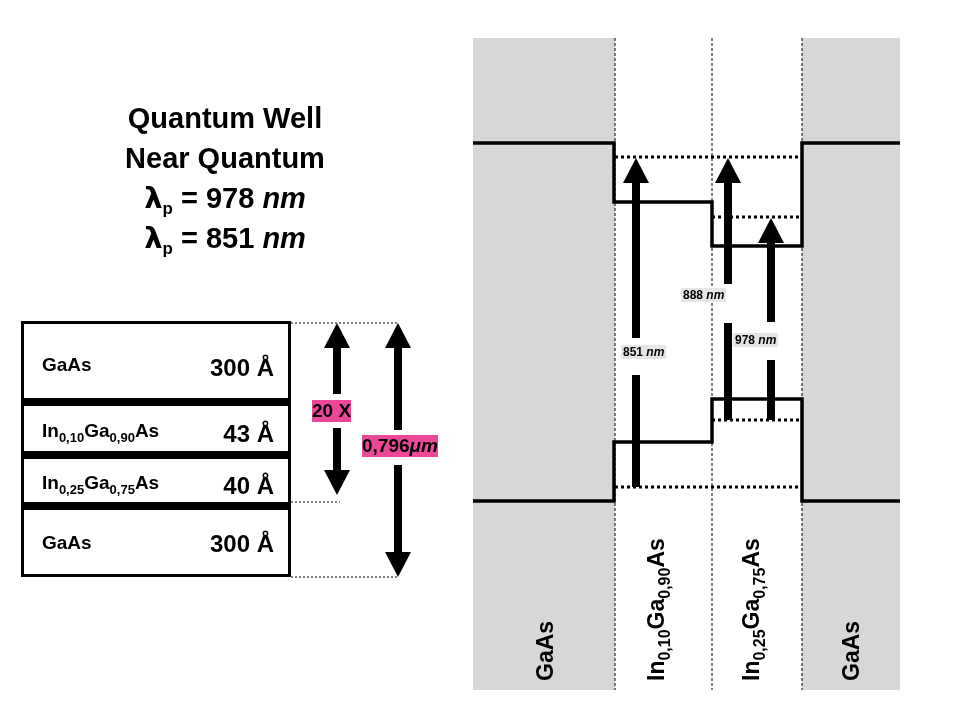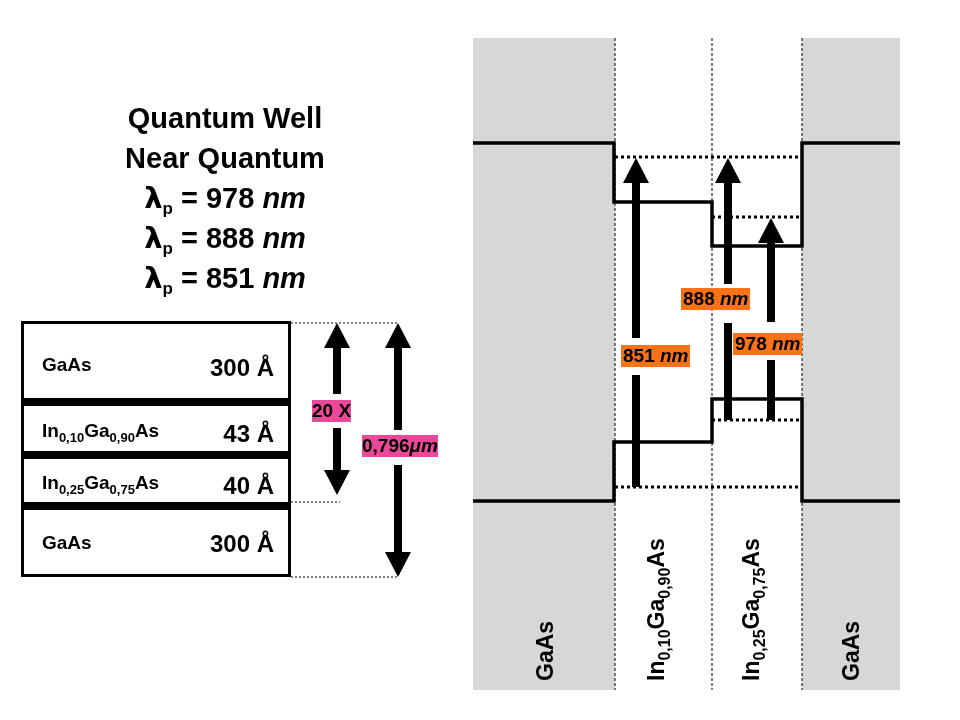--- a/index.html
+++ b/index.html
@@ -14,34 +14,33 @@
 
   .layer-table { position: absolute; left: 21px; top: 321px; width: 270px; height: 256px;
                  border: 3px solid #000; box-sizing: border-box; }
   .layer-row { position: absolute; left: 0; right: 0; box-sizing: border-box; }
   .layer-row.sep { border-top: 8px solid #000000; }
   .layer-name { position: absolute; left: 18px; font-size: 19px; font-weight: bold; }
   .layer-name sub { font-size: 13px; vertical-align: -5px; line-height: 0; }
   .layer-thick { position: absolute; right: 14px; font-size: 24px; font-weight: bold; }
   .dim-label { position: absolute; font-size: 19px; font-weight: bold; background: #ec4899; }
   .dim-label i { font-style: italic; }
-  .nm-label { position: absolute; font-size: 19px; font-weight: bold; background: #f97316; padding: 0 2px; }
+  .nm-label { position: absolute; font-size: 12px; font-weight: bold; background: #e5e5e5; padding: 0 2px; }
   .nm-label i { font-style: italic; }
   .region-label { position: absolute; font-size: 23px; font-weight: bold; white-space: nowrap;
                   transform-origin: left top; transform: rotate(-90deg); }
   .region-label sub { font-size: 16px; vertical-align: -6px; line-height: 0; }
 </style>
 </head>
 <body>
 
 <div class="title-block">
   <span class="ln">Quantum Well</span>
   <span class="ln">Near Quantum</span>
   <span class="ln"><span class="lambda">λ</span><sub>p</sub><span> = 978 </span><i>nm</i></span>
-  <span class="ln"><span class="lambda">λ</span><sub>p</sub><span> = 888 </span><i>nm</i></span>
   <span class="ln"><span class="lambda">λ</span><sub>p</sub><span> = 851 </span><i>nm</i></span>
 </div>
 
 <div class="layer-table">
   <div class="layer-row" style="top:0;height:75px;">
     <span class="layer-name" style="top:30px;"><span>GaAs</span></span>
     <span class="layer-thick" style="top:30px;">300 Å</span>
   </div>
   <div class="layer-row sep" style="top:74px;height:54px;">
     <span class="layer-name" style="top:14px;"><span>In</span><sub>0,10</sub><span>Ga</span><sub>0,90</sub><span>As</span></span>

